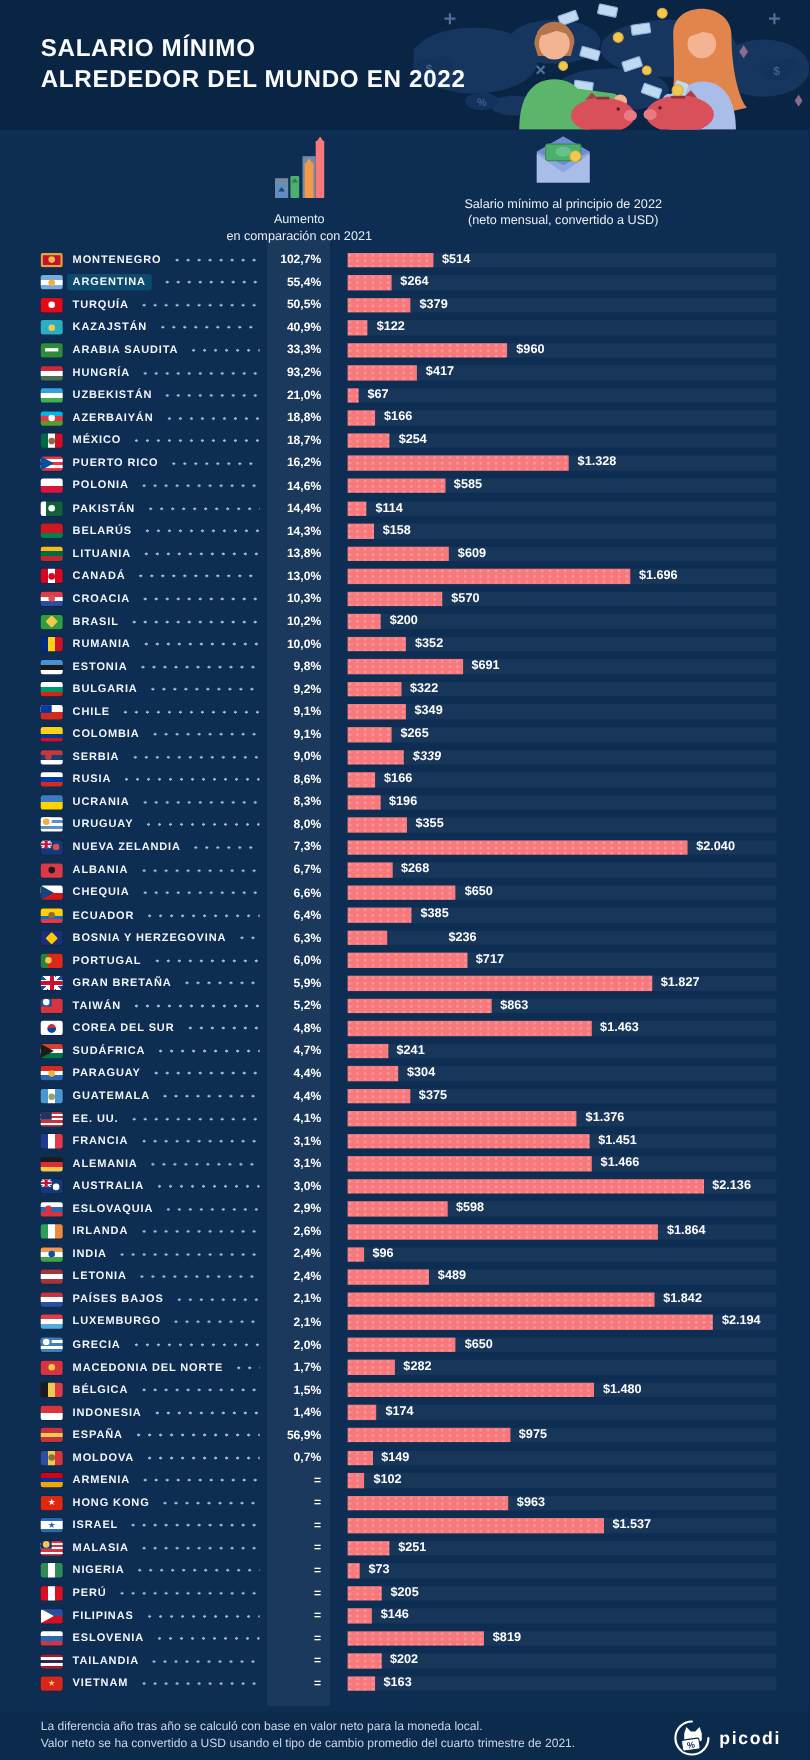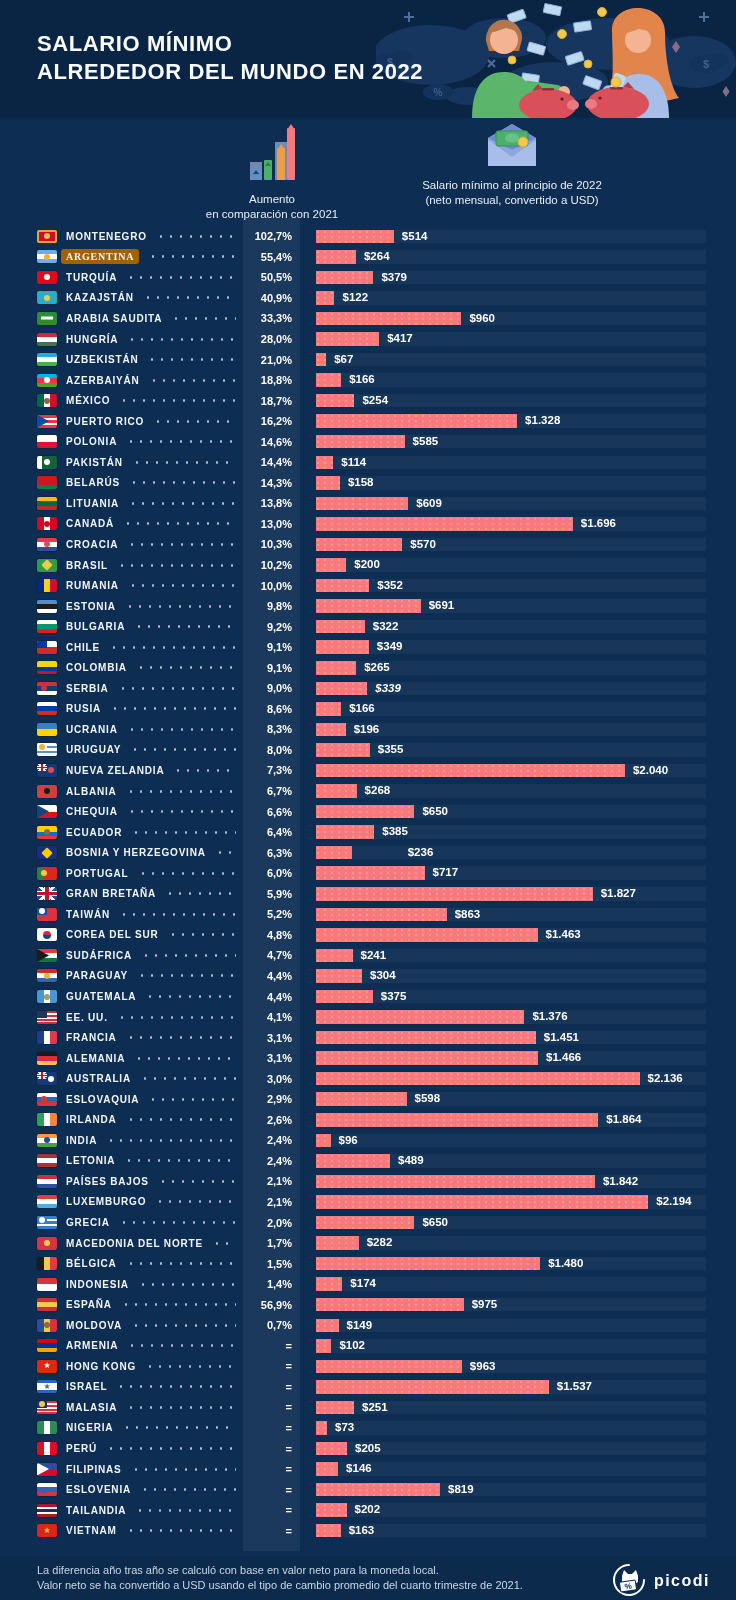--- a/index.html
+++ b/index.html
@@ -25,21 +25,21 @@
   .row{position:relative;height:20.55px;display:flex;align-items:center;
        padding-left:37px;padding-right:30px;z-index:1;}
   .flag{position:relative;flex:0 0 20px;width:20px;height:13px;border-radius:2px;
         overflow:hidden;box-shadow:0 0 0 .5px rgba(0,0,0,.25);}
   .flag .canton{position:absolute;left:0;top:0;width:50%;height:54%;}
   .flag .tri{position:absolute;left:0;top:0;width:60%;height:100%;
              clip-path:polygon(0 0,100% 50%,0 100%);}
   .flag .em{position:absolute;}
   .name{margin-left:9px;color:#F2F6FA;font-size:10px;font-weight:bold;
         letter-spacing:.8px;white-space:nowrap;}
-  .name.hl{background:#a16207;padding:2px 5px;border-radius:3px;margin-left:4px;font-family:Liberation Serif, serif;}
+  .name.hl{background:#0c4a6e;padding:2px 5px;border-radius:3px;margin-left:4px;}
   .dots{flex:1;align-self:center;height:3px;margin:0 10px 0 9px;
         background-image:radial-gradient(circle,rgba(188,203,224,.9) 1px,transparent 1.4px);
         background-size:10px 3px;background-position:0 50%;background-repeat:repeat-x;}
   .pct{flex:0 0 46px;text-align:right;color:#FFFFFF;font-size:11px;font-weight:bold;}
   .track{position:relative;flex:0 0 390px;margin-left:24px;height:13.5px;
          background:rgba(255,255,255,.045);}
   .bar{position:absolute;left:0;top:0;height:100%;background:#F8797C;
        background-image:radial-gradient(circle at 2px 2px,rgba(255,255,255,.22) 1.1px,transparent 1.4px);
        background-size:7px 5px;}
   .val{position:absolute;top:0;line-height:13.5px;color:#FFFFFF;font-size:11.5px;
@@ -243,21 +243,21 @@
           <span class="pct">33,3%</span>
           <div class="track">
             <div class="bar" style="width: 37.28%;"></div>
             <span class="val" style="left: calc(37.28% + 8px);">$960</span>
           </div>
         </div>
         <div class="row">
           <div class="flag" style="background: linear-gradient(rgb(206, 41, 57) 0%, rgb(206, 41, 57) 33.3%, rgb(255, 255, 255) 33.3%, rgb(255, 255, 255) 66.7%, rgb(71, 112, 80) 66.7%, rgb(71, 112, 80) 100%);"></div>
           <span class="name">HUNGRÍA</span>
           <span class="dots"></span>
-          <span class="pct">28,0%</span>
+          <span class="pct">93,2%</span>
           <div class="track">
             <div class="bar" style="width: 16.19%;"></div>
             <span class="val" style="left: calc(16.19% + 8px);">$417</span>
           </div>
         </div>
         <div class="row">
           <div class="flag" style="background: linear-gradient(rgb(51, 163, 220) 0%, rgb(51, 163, 220) 33.3%, rgb(255, 255, 255) 33.3%, rgb(255, 255, 255) 66.7%, rgb(63, 178, 79) 66.7%, rgb(63, 178, 79) 100%);"></div>
           <span class="name">UZBEKISTÁN</span>
           <span class="dots"></span>
           <span class="pct">21,0%</span>

